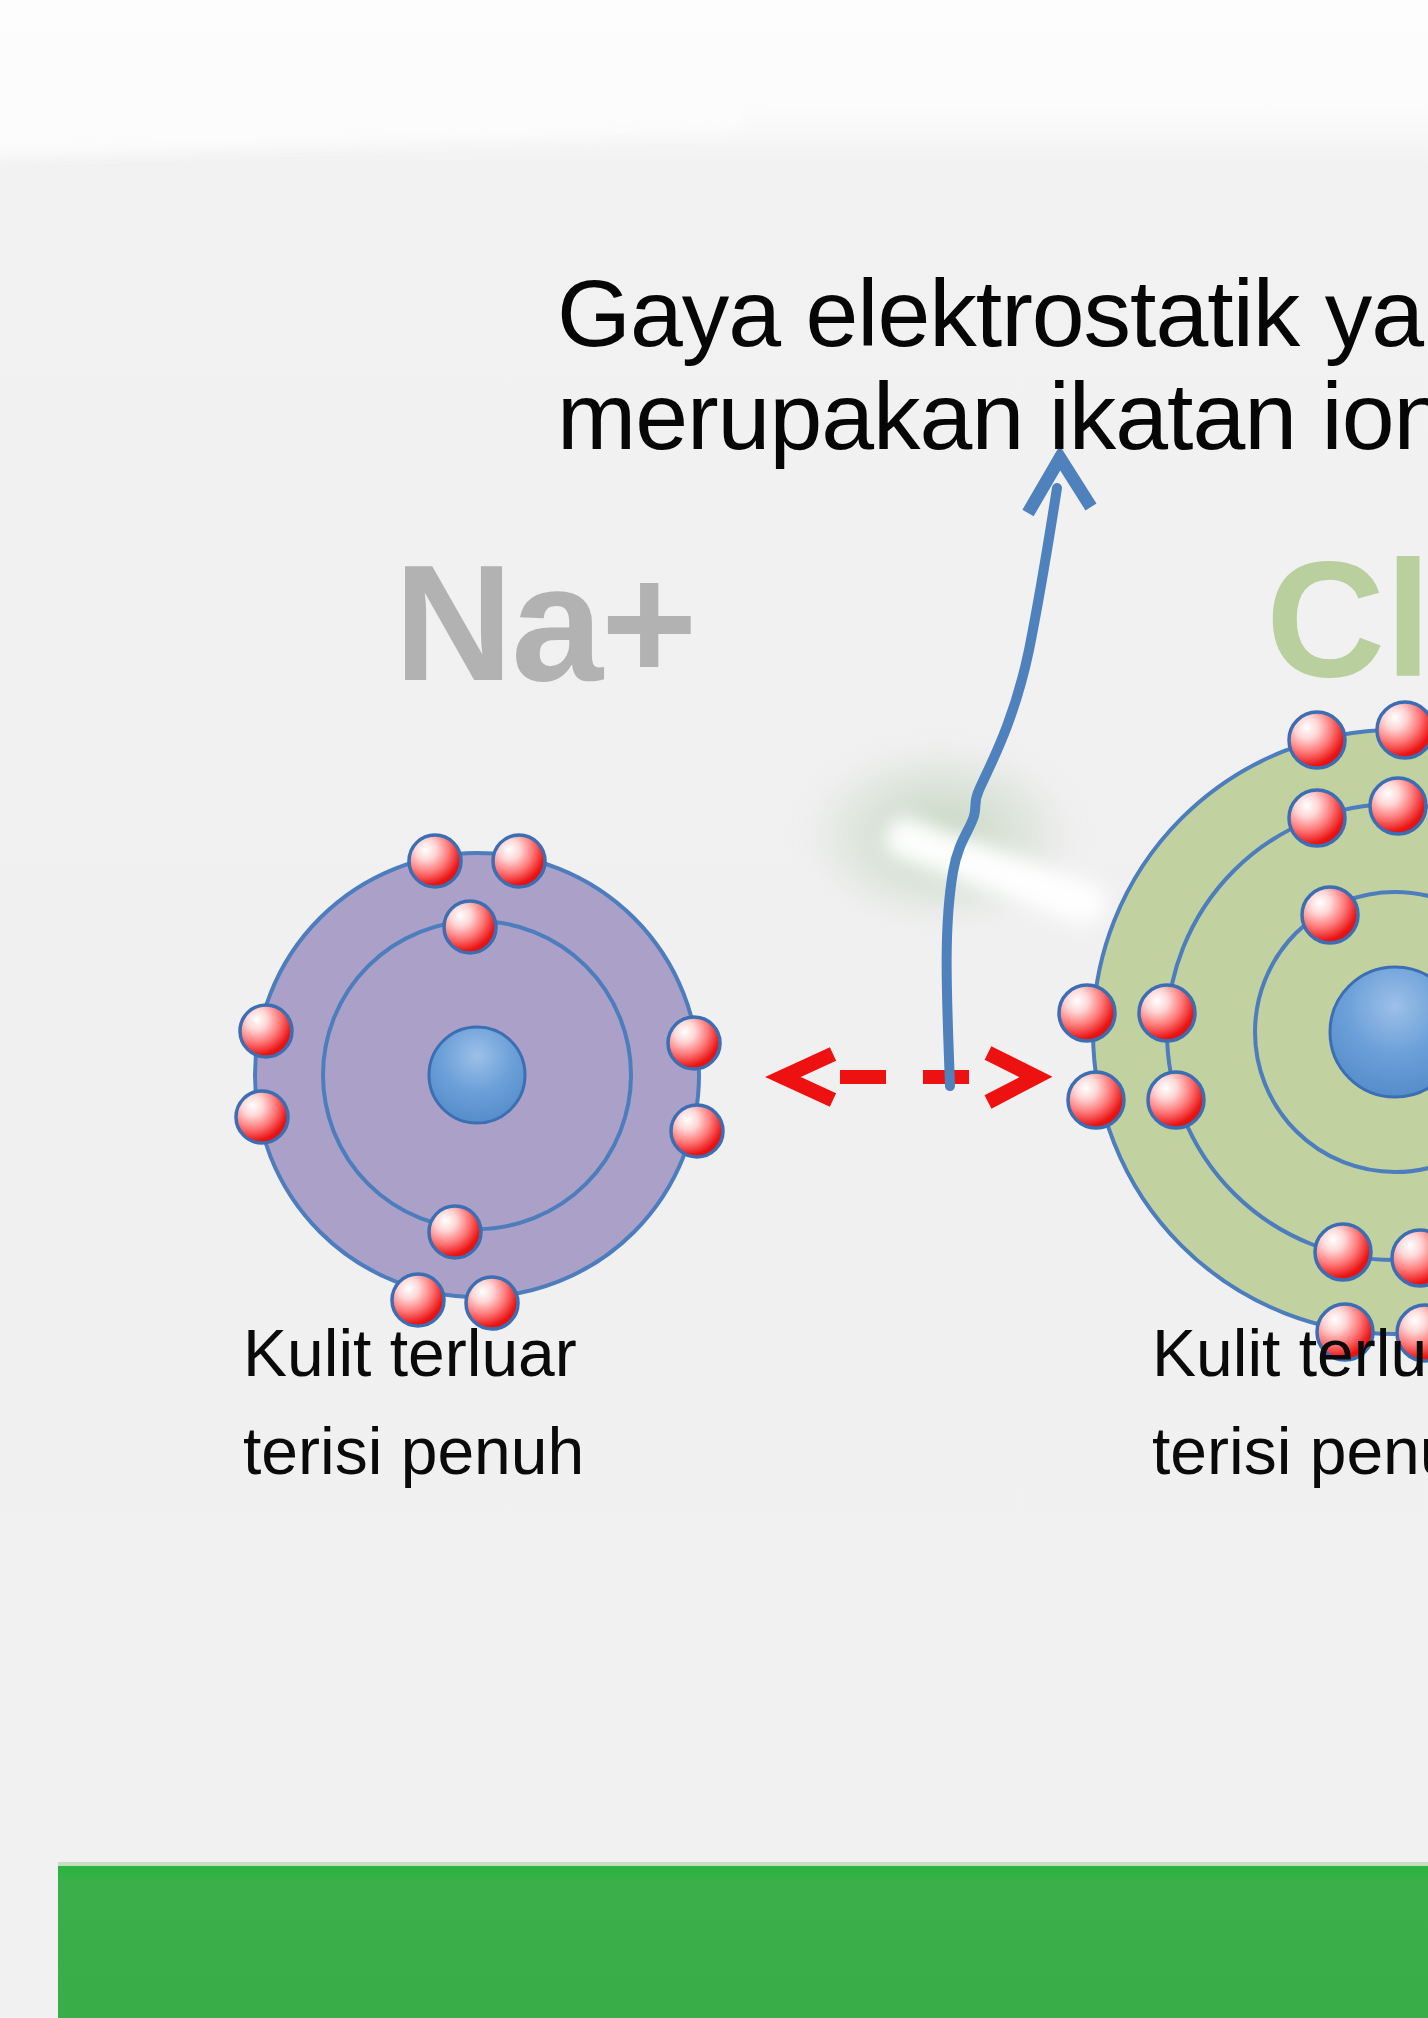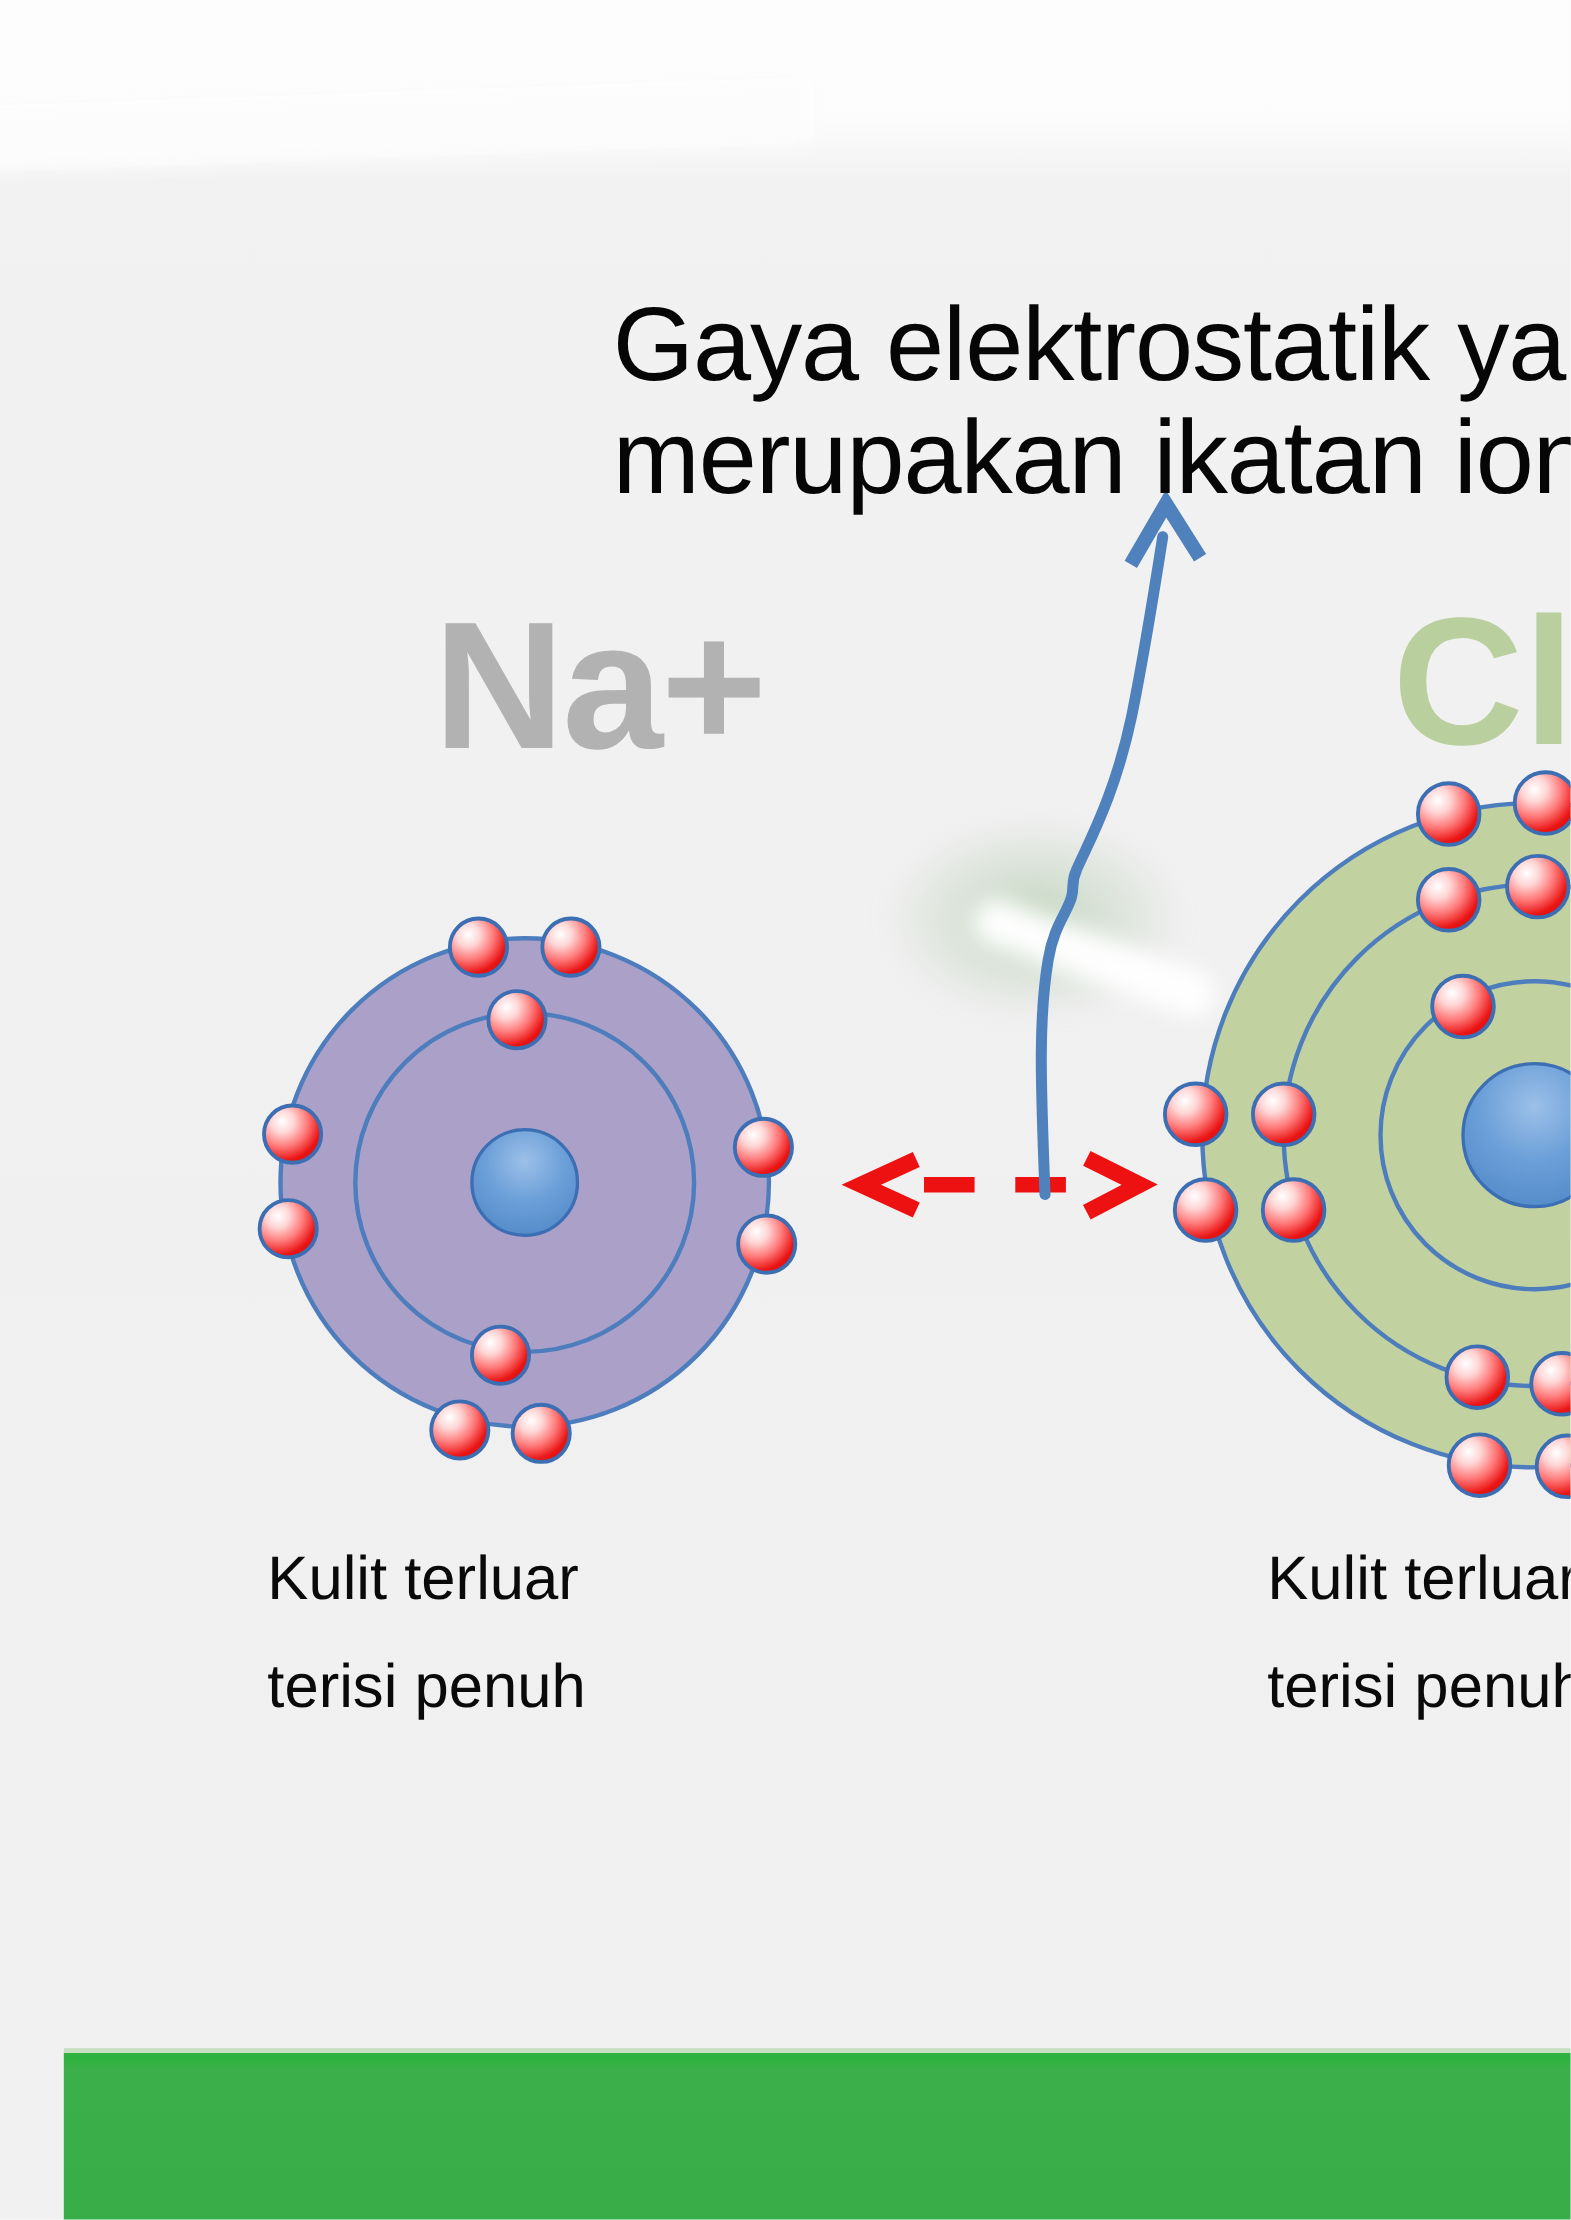--- a/index.html
+++ b/index.html
@@ -14,21 +14,21 @@
             background:radial-gradient(ellipse at center,rgba(140,182,132,0.45),rgba(140,182,132,0) 70%);
             filter:blur(10px);}
   .bg-streak{position:absolute;left:880px;top:850px;width:230px;height:42px;border-radius:20px;
             background:rgba(255,255,255,0.95);transform:rotate(20deg);filter:blur(9px);}
   .diagram-svg{position:absolute;left:0;top:0;}
   .heading{position:absolute;left:557px;top:262px;font-size:95px;line-height:103px;
            color:#060606;letter-spacing:-1px;white-space:nowrap;}
   .ion-label{position:absolute;font-size:165px;font-weight:bold;line-height:165px;white-space:nowrap;}
   .na-label{left:350px;top:541px;color:#b2b2b2;letter-spacing:-2px;margin-left:44px;}
   .cl-label{left:1266px;top:537px;color:#b9cf9e;}
-  .caption{position:absolute;font-size:56px;line-height:98px;color:#0a0a0a;white-space:nowrap;top:1386px;}
+  .caption{position:absolute;font-size:66px;line-height:98px;color:#0a0a0a;white-space:nowrap;top:1304px;}
   .caption-left{left:243px;}
   .caption-right{left:1152px;}
   .footer-bar{position:absolute;left:58px;top:1862px;width:1370px;height:156px;
      background:linear-gradient(180deg,#c6dec2 0px,#c6dec2 4px,#2eb340 4px,#2eb340 11px,#3bb04a 18px,#39ad47 100%);}
 </style>
 </head>
 <body>
 
 <div class="stage">
 

